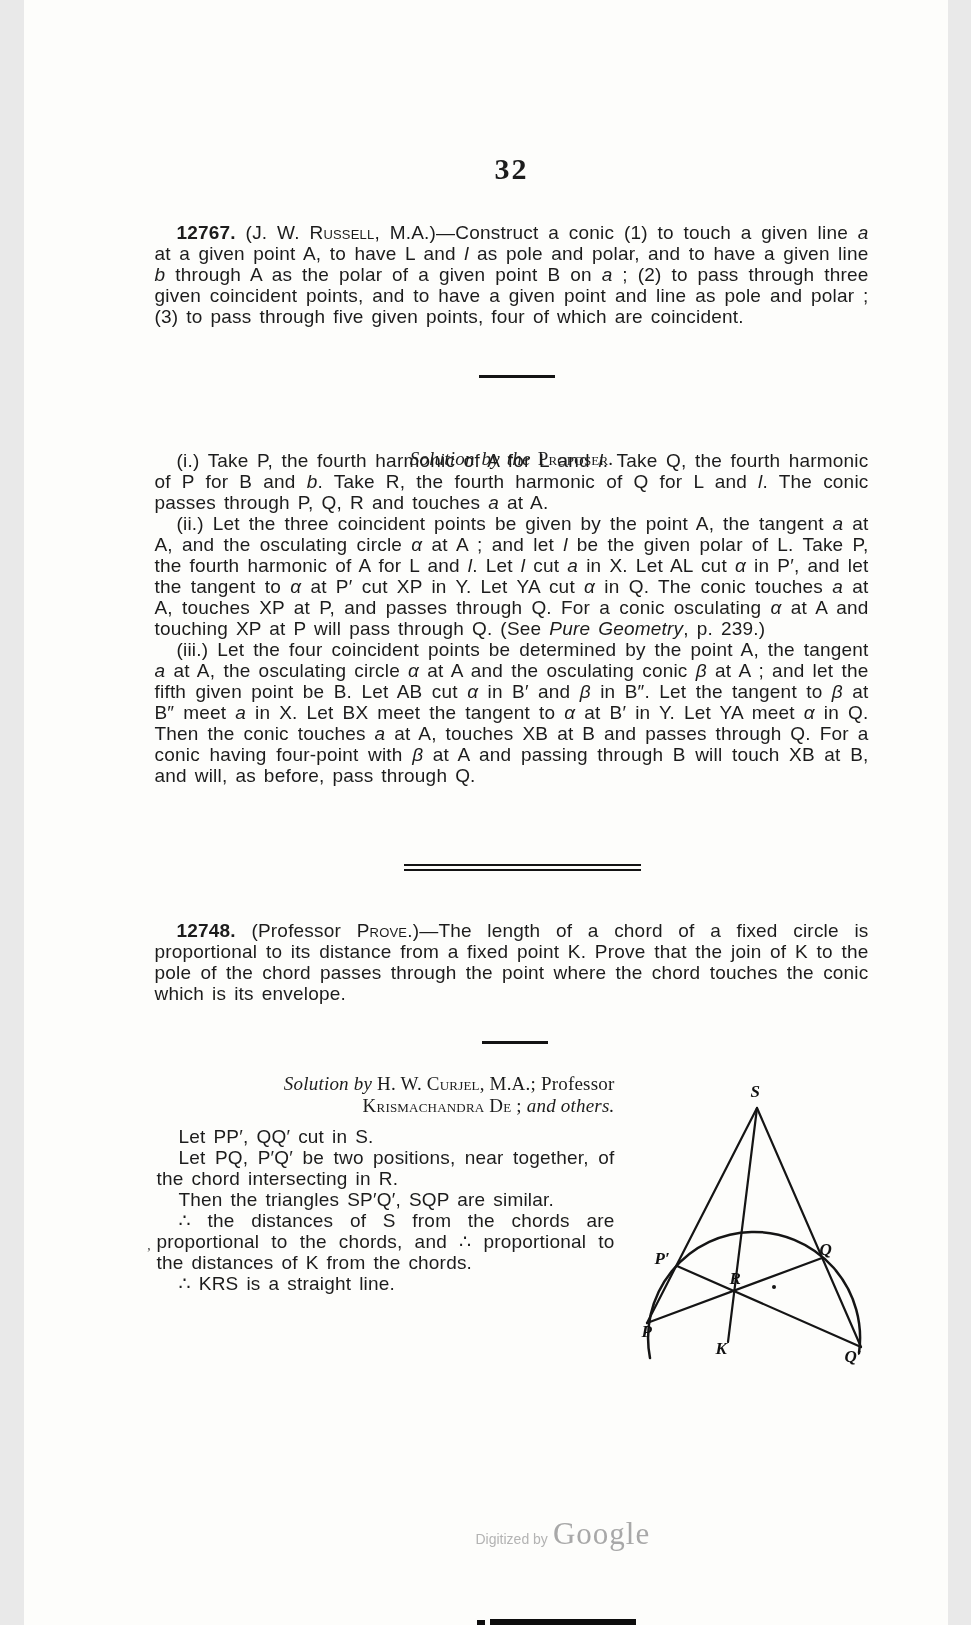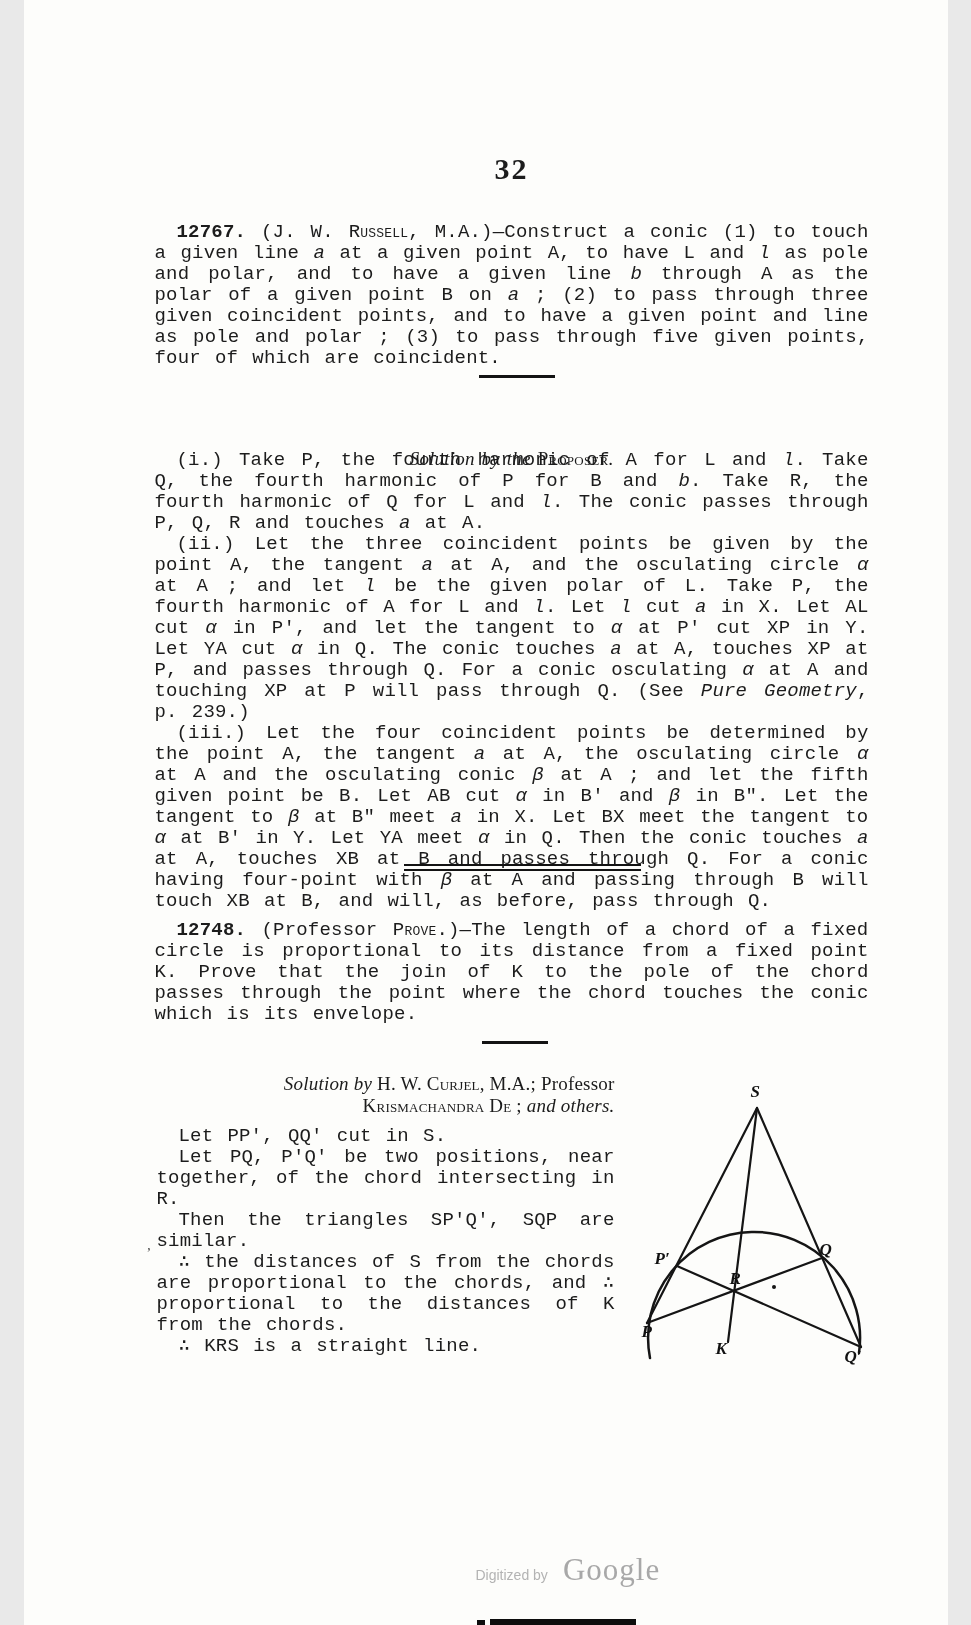--- a/index.html
+++ b/index.html
@@ -7,33 +7,33 @@
     position:relative;width:924px;height:1625px;margin:0 auto;
     background:#fdfdfb;color:#1c1c1c;overflow:hidden;
     font-family:"Liberation Serif","DejaVu Serif",serif;
   }
   .col{position:absolute;left:131px;top:0;width:714px;}
   .abs{position:absolute;left:0;right:0;}
   .pageno{text-align:center;font-size:30px;font-weight:700;letter-spacing:2px;}
   p.body{
     margin:0;font-size:19px;line-height:21px;text-align:justify;
     letter-spacing:0.2px;word-spacing:2.5px;text-indent:22px;
-    font-family:Liberation Mono, monospace;
+    font-family:Liberation Sans, sans-serif;
   }
   .i{font-style:italic;}
   .sc{font-variant:small-caps;}
   .b{font-weight:700;}
   .heading{font-size:19px;text-align:center;letter-spacing:0.2px;word-spacing:2px;margin-top:39px;}
   .rule{position:absolute;height:3px;background:#131313;}
   .drule{position:absolute;height:3px;border-top:2px solid #131313;border-bottom:2px solid #131313;}
   .leftcol{position:absolute;left:2px;top:0;width:458px;}
   .h2line{font-size:19px;line-height:22px;text-align:right;letter-spacing:0.2px;}
   .figure{position:absolute;left:454px;top:-33px;width:300px;height:335px;}
   .flabel{position:absolute;font:italic 700 17px "Liberation Serif","DejaVu Serif",serif;color:#111;}
-  .digitized{position:absolute;left:452px;top:1552px;display:flex;align-items:baseline;gap:15px;}
+  .digitized{position:absolute;left:452px;top:1516px;display:flex;align-items:baseline;gap:5px;}
   .dig-small{font-family:"Liberation Sans","DejaVu Sans",sans-serif;font-size:14px;color:#b3b3b3;}
   .dig-logo{font-family:"Liberation Serif","DejaVu Serif",serif;font-size:31px;color:#a8a8a8;letter-spacing:1px;}
   .bar{position:absolute;background:#0d0d0d;}
   .speck{position:absolute;font-size:14px;color:#444;}
 </style>
 </head>
 <body>
 
 <div class="page">
 

